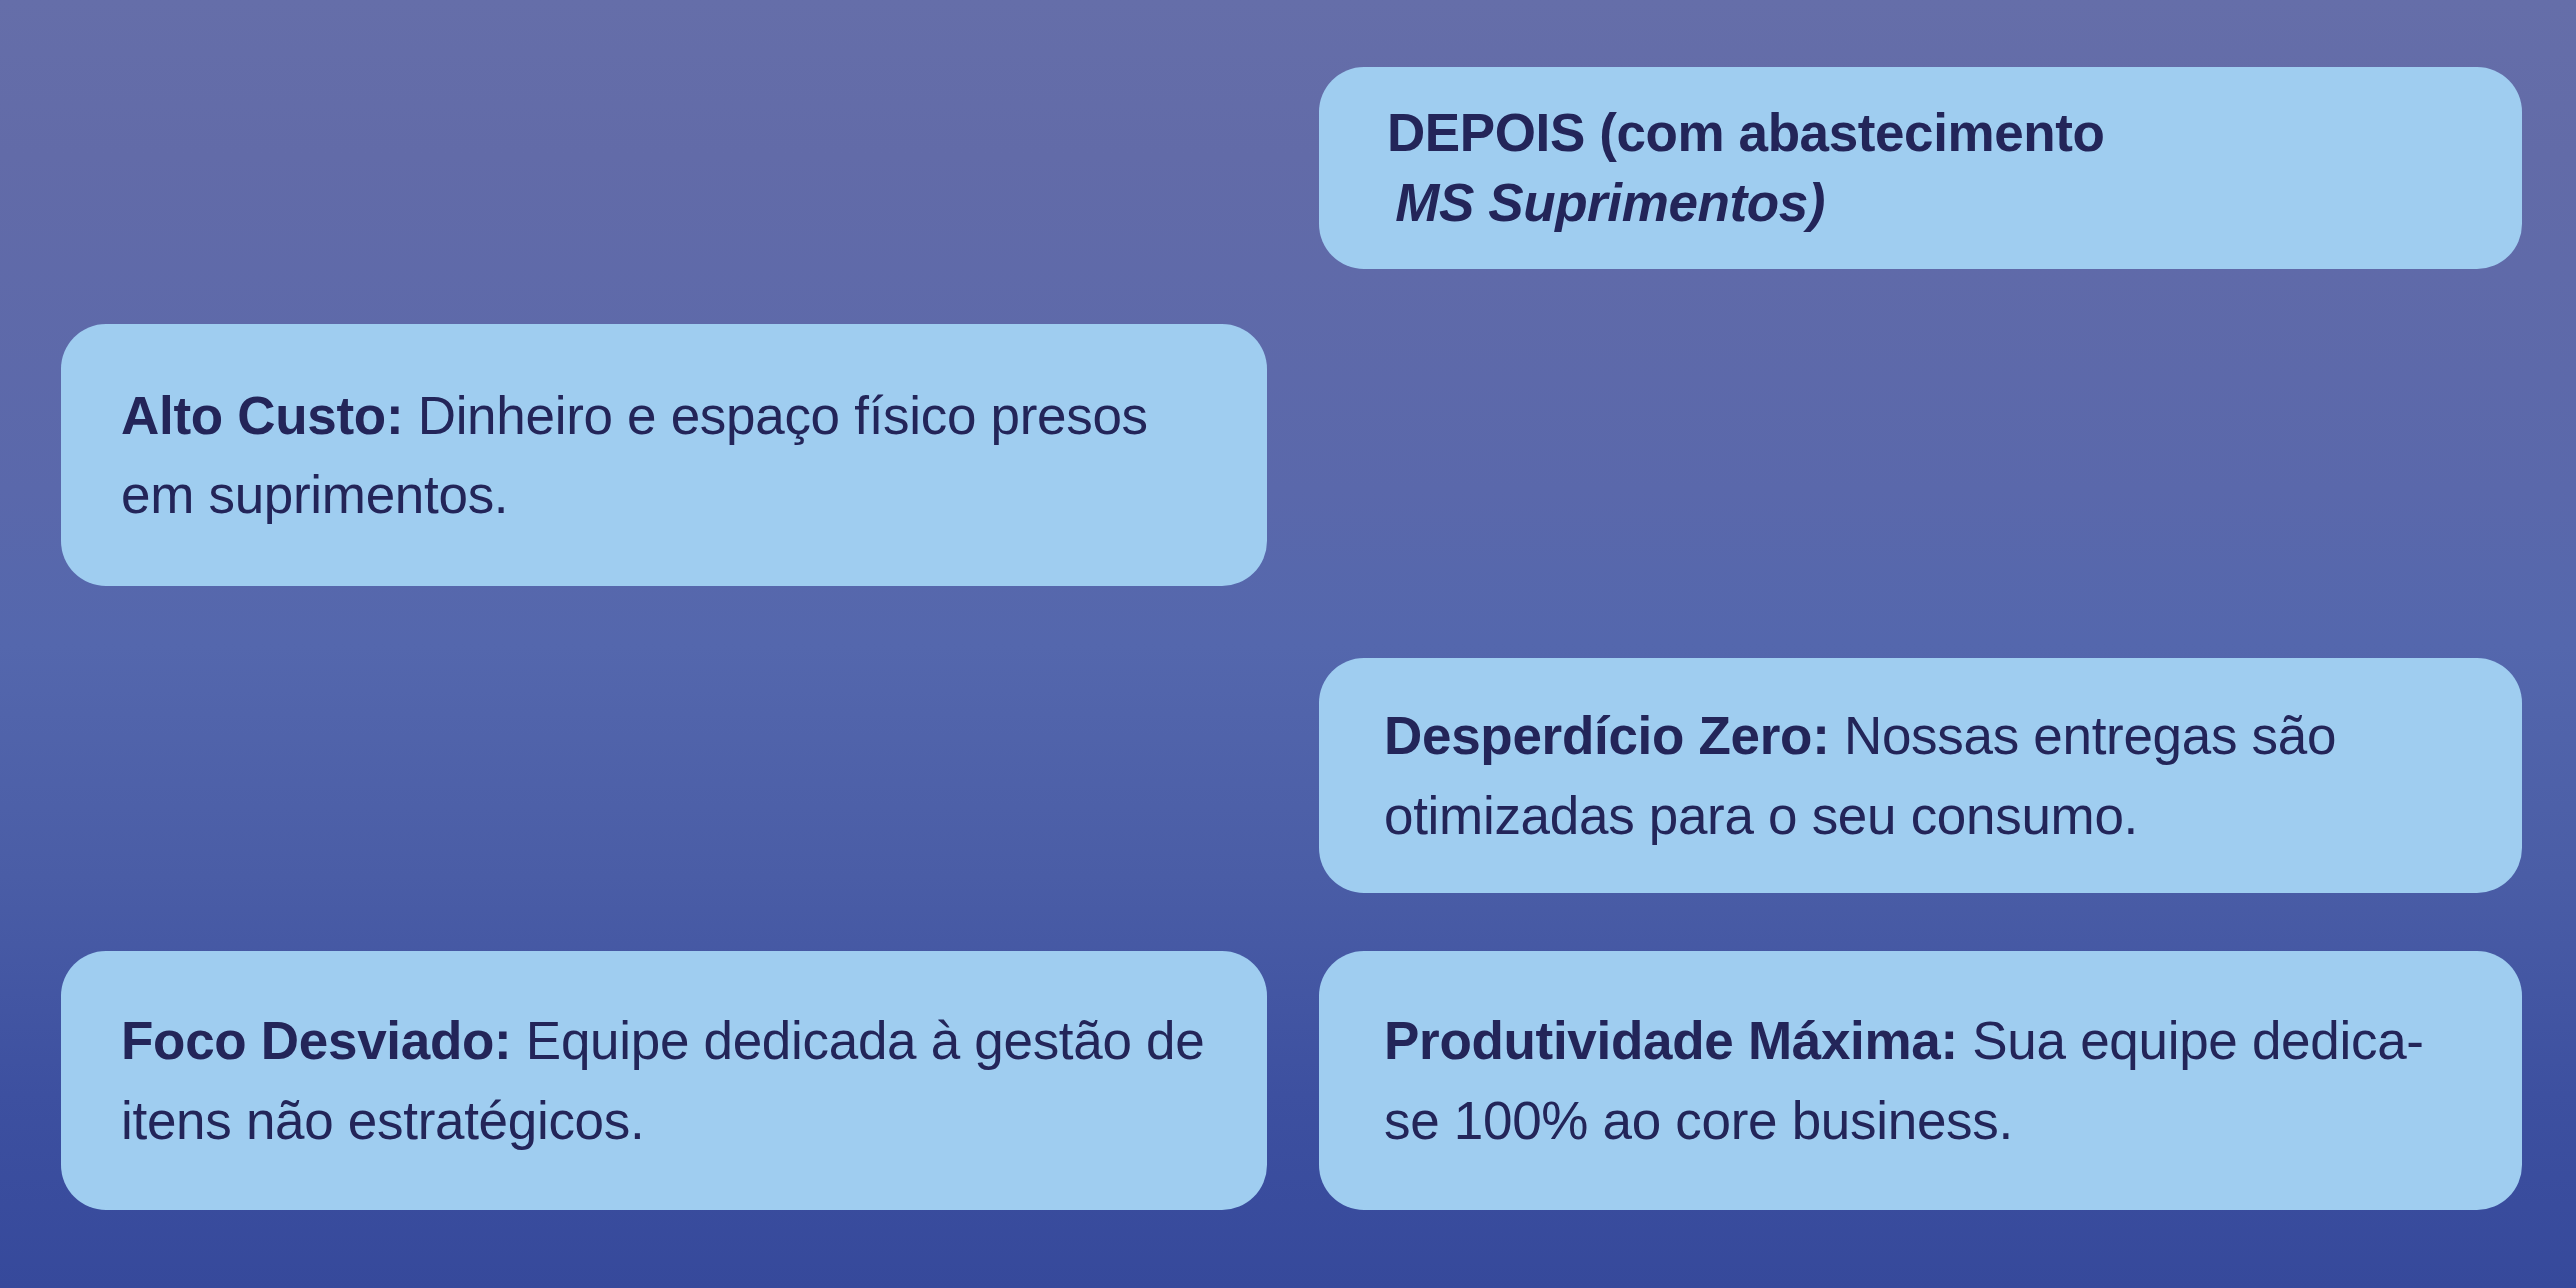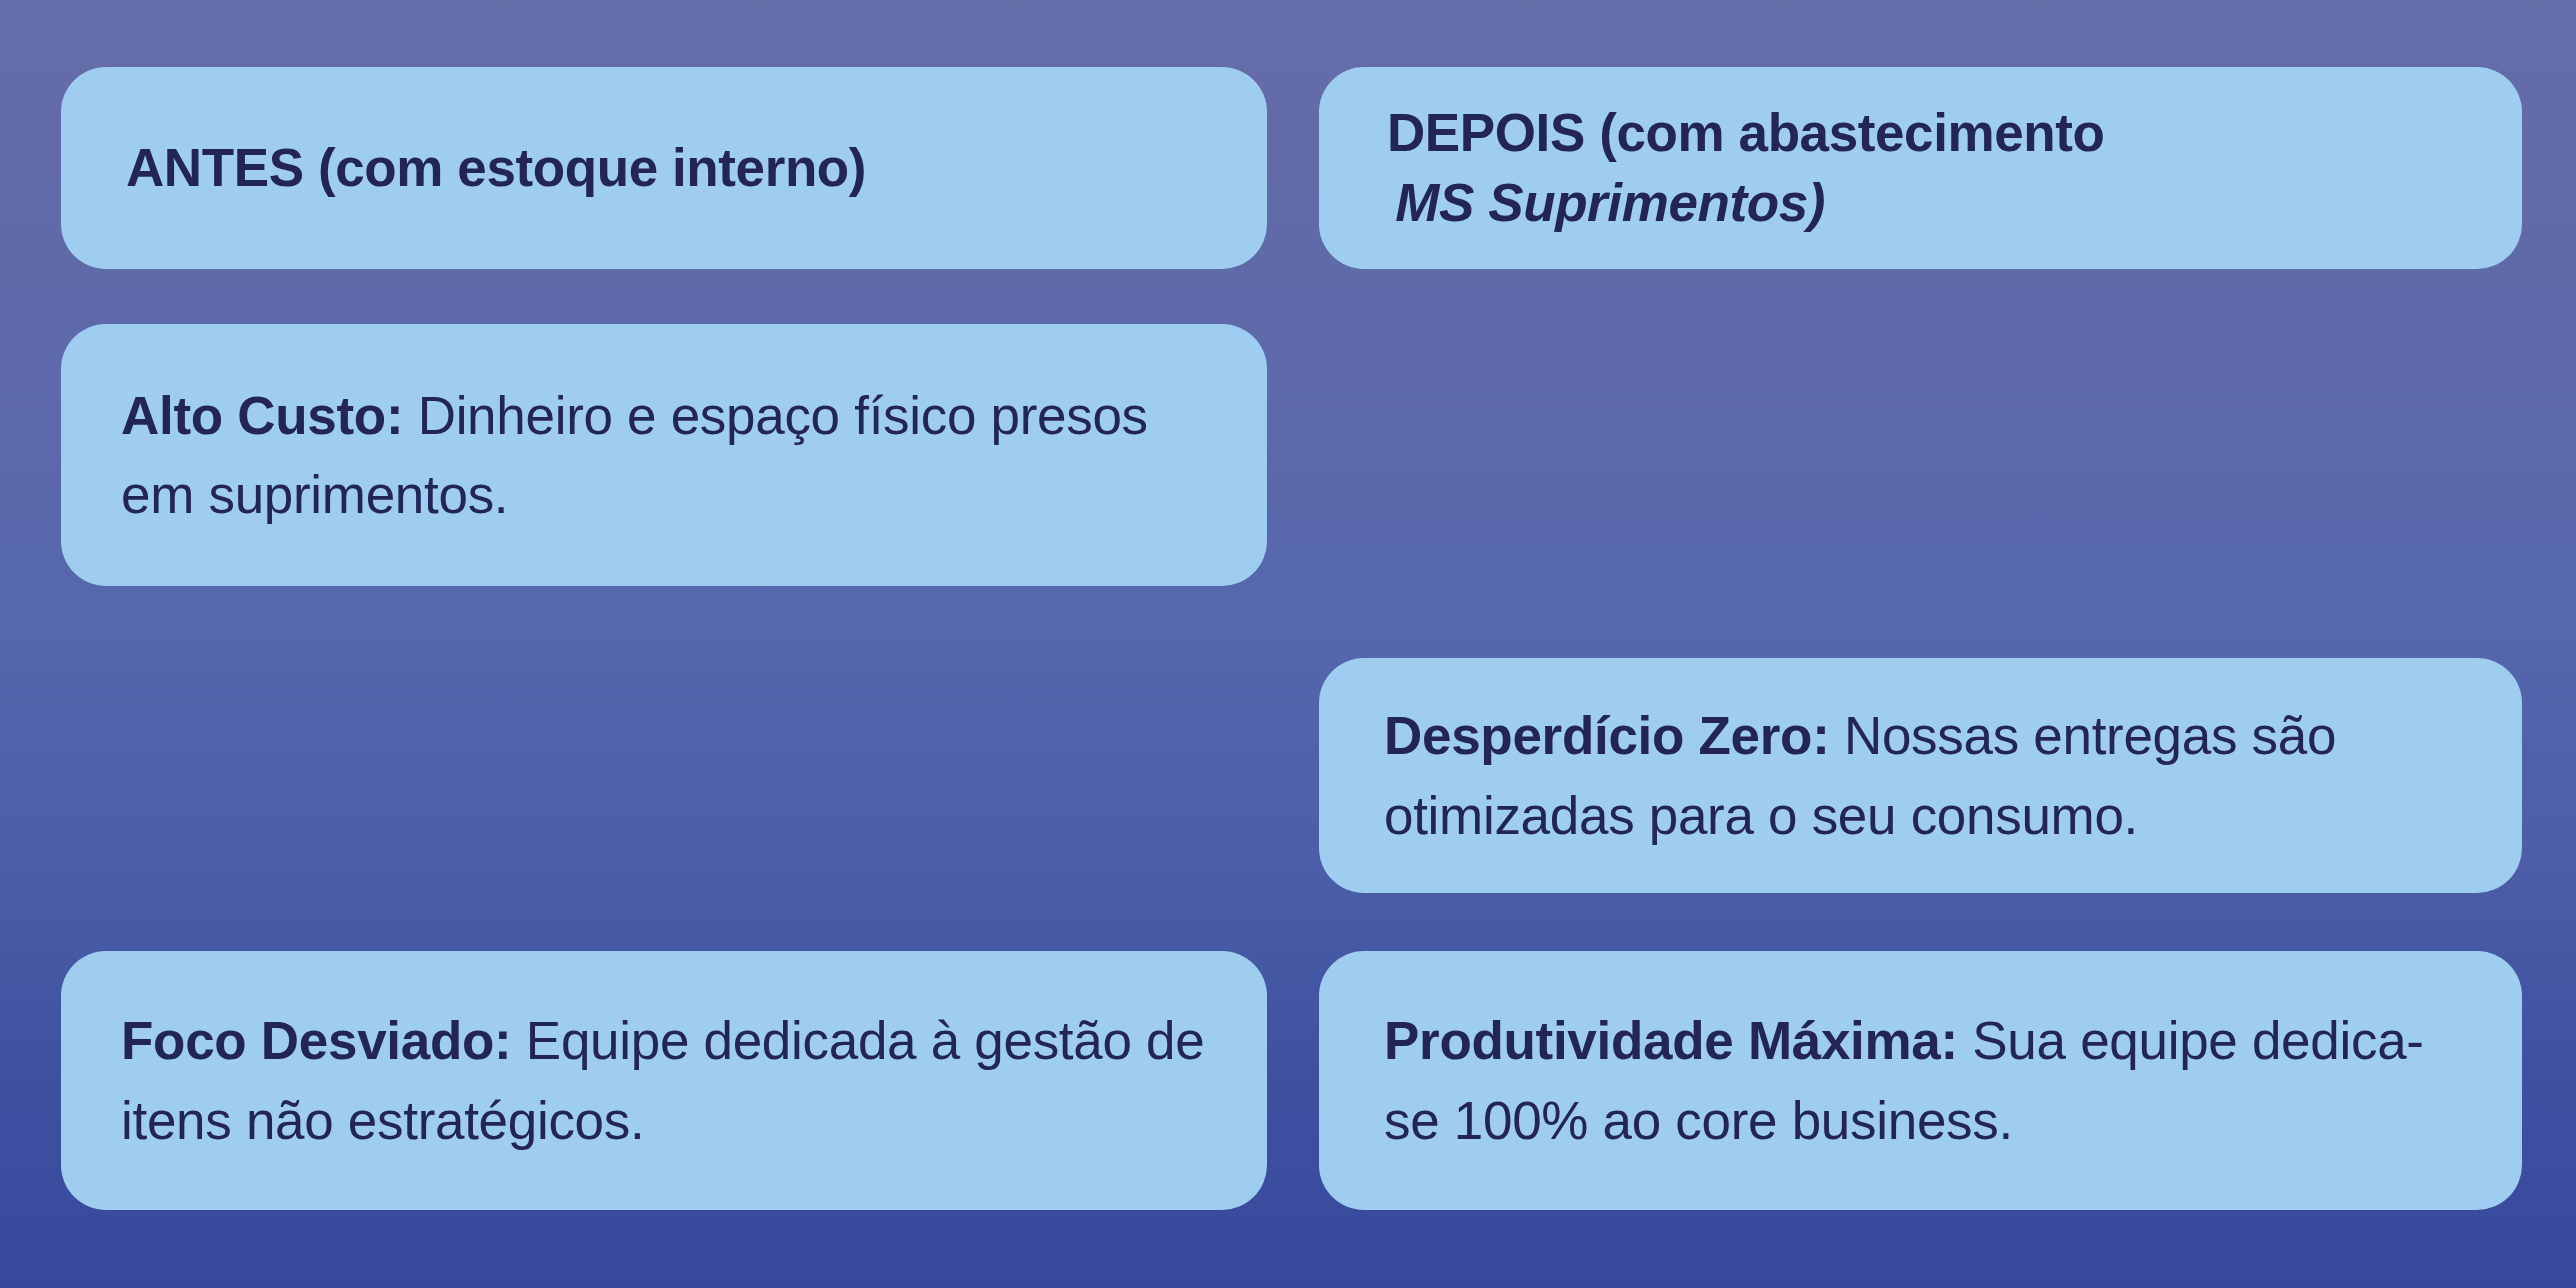--- a/index.html
+++ b/index.html
@@ -79,23 +79,20 @@
     display: block;
     padding-left: 8.2px;
     font-style: italic;
   }
 </style>
 </head>
 <body>
 
 <div id="canvas">
 
-  <div class="card col-left row-head">
-    <div class="head-text">ANTES (com estoque interno)</div>
-  </div>
 
   <div class="card col-left row-1">
     <div class="body-text">
       <span class="lead">Alto Custo:</span><span> Dinheiro e espaço físico presos em suprimentos.</span>
     </div>
   </div>
 
 
   <div class="card col-left row-3">
     <div class="body-text">

